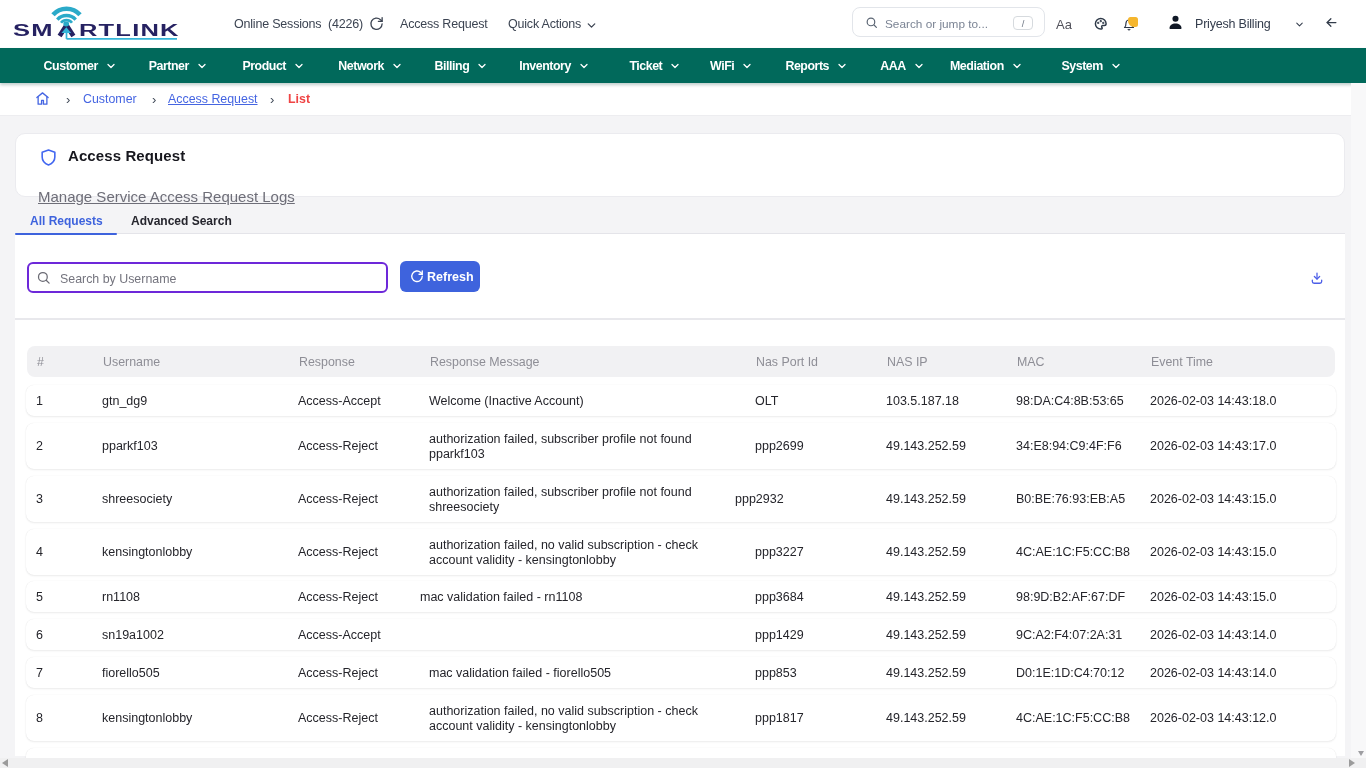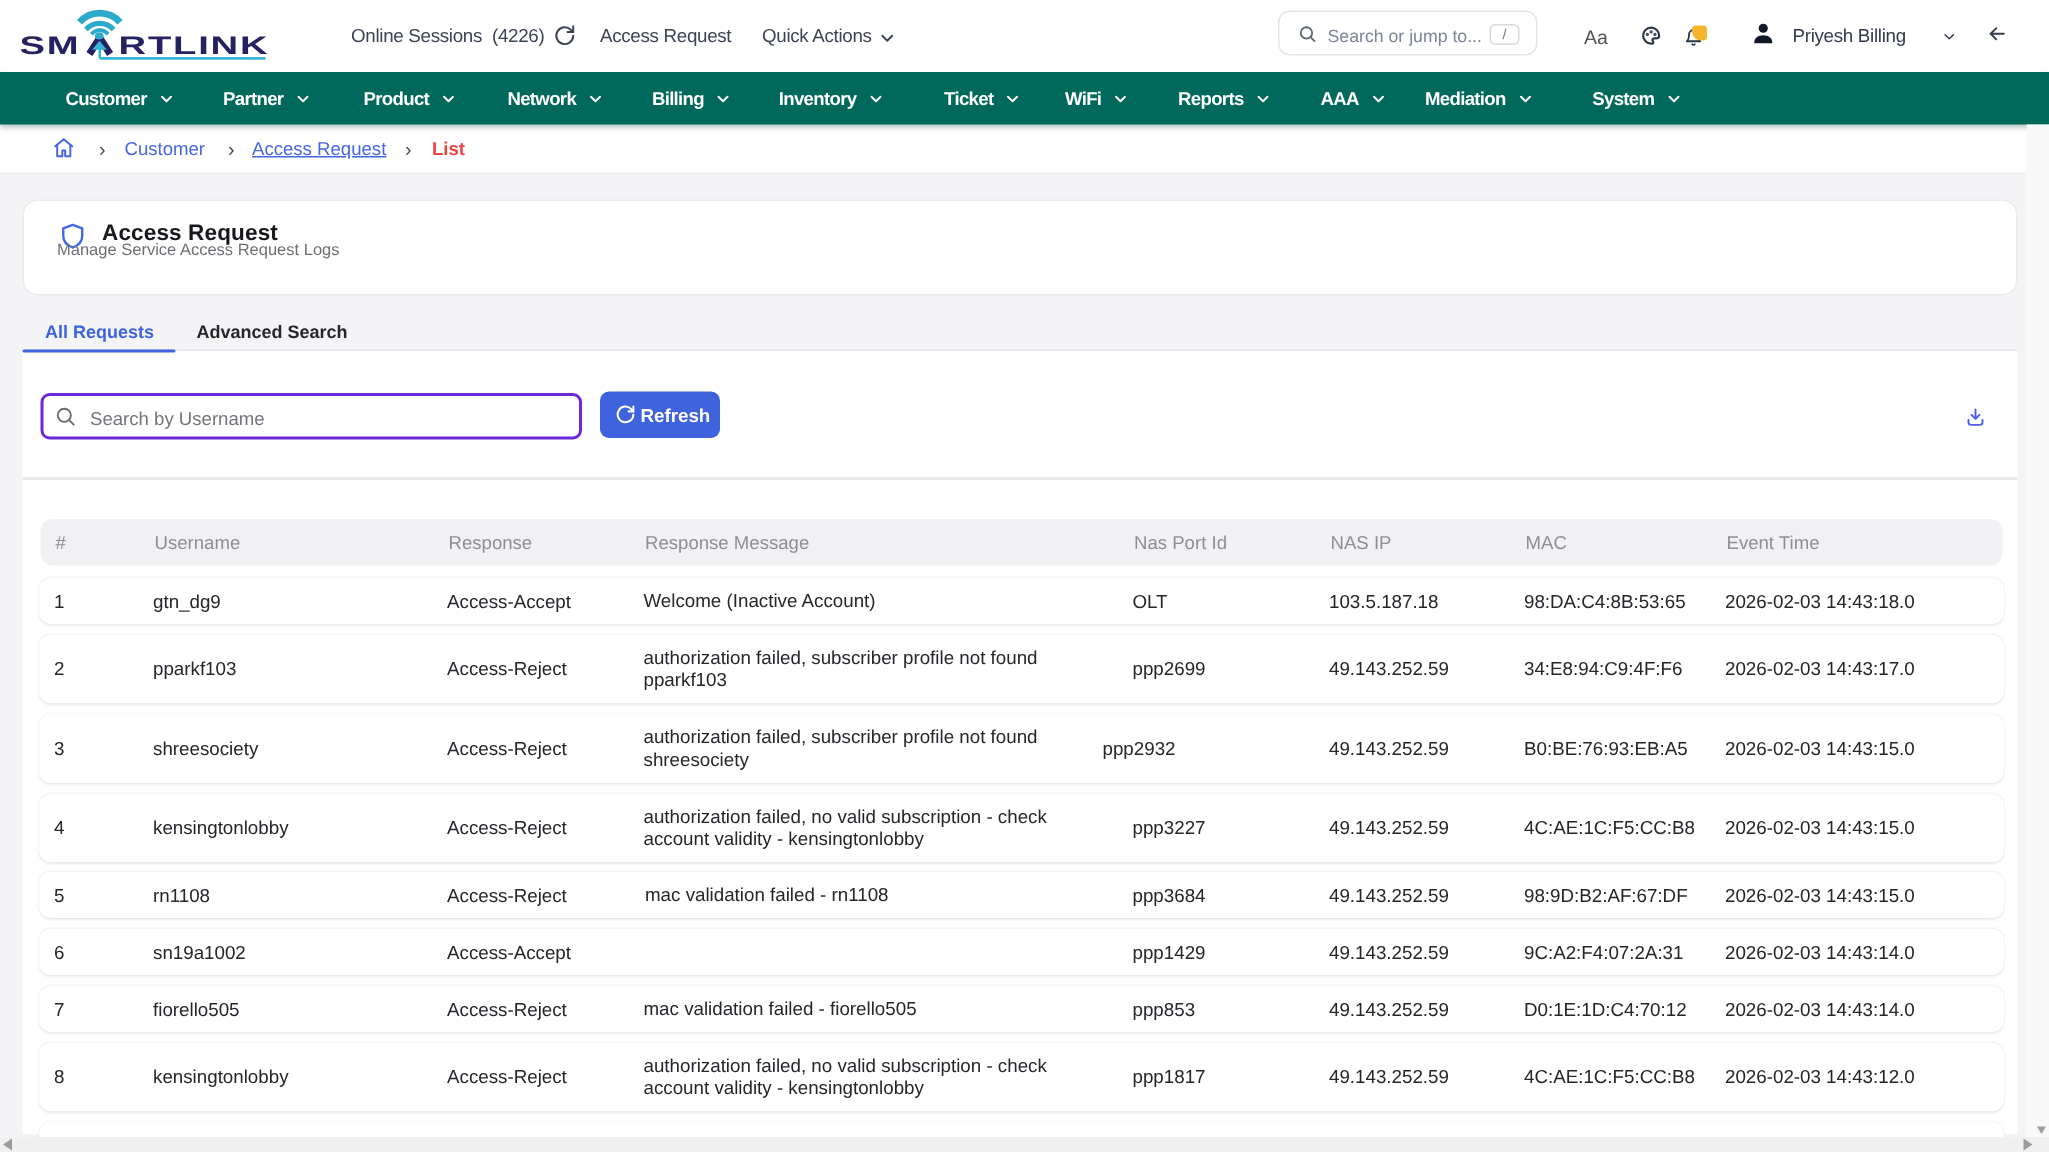--- a/index.html
+++ b/index.html
@@ -6,40 +6,40 @@
 html,body { width:1366px; height:768px; overflow:hidden; }
 body { font-family:"Liberation Sans", sans-serif; background:#f4f4f6; }
 #app { position:relative; width:1366px; height:768px; overflow:hidden; }
 .abs { position:absolute; }
 
 
 #topbar { position:absolute; left:0; top:0; width:1366px; height:48px; background:#fff; z-index:5; }
 .tb-txt { position:absolute; font-size:12.5px; letter-spacing:-0.2px; color:#3c4452; top:17px; white-space:nowrap; }
 
 
-#gsearch { position:absolute; left:852px; top:7px; width:173px; height:30px; border:1px solid #e2e5ea; border-radius:8px; background:#fff; }
+#gsearch { position:absolute; left:852px; top:7px; width:193px; height:30px; border:1px solid #e2e5ea; border-radius:8px; background:#fff; }
 #gsearch .ph { position:absolute; left:32px; top:9px; font-size:11.8px; color:#7b8494; }
 #gsearch .kbd { position:absolute; right:11px; top:8px; width:20px; height:14px; border:1px solid #d6dade; border-radius:4px; font-size:9.5px; color:#6d7683; text-align:center; line-height:13px; }
 
 
 #nav { position:absolute; left:0; top:48px; width:1366px; height:35px; background:#01695b; z-index:5; box-shadow:0 2px 3px rgba(0,60,50,0.25); }
 .nav-item { position:absolute; top:0; height:35px; display:flex; align-items:center; color:#fff; font-size:12.4px; font-weight:700; letter-spacing:-0.45px; }
 .nav-item svg { margin-left:7px; }
 
 
 #crumb { position:absolute; left:0; top:83px; width:1351px; height:33px; background:#fff; border-bottom:1px solid #ededf0;}
 .bc { position:absolute; top:9px; font-size:12.4px; white-space:nowrap; }
 .bc.blue { color:#4565e2; }
 .bc.dark { color:#ef4444; font-weight:700;}
 .bc.sep { color:#3f4856; font-size:13px; top:9px; }
 
 
 #titlecard { position:absolute; left:15px; top:133px; width:1330px; height:64px; background:#fff; border:1px solid #ebebef; border-radius:10px; }
 #titlecard h1 { position:absolute; left:52px; top:13px; font-size:15px; font-weight:700; color:#17171e; letter-spacing:0.1px;}
-#titlecard .sub { position:absolute; left:22px; top:27px; font-size:11px; color:#6e6e78; }
+#titlecard .sub { position:absolute; left:22px; top:54px; font-size:15px; color:#6e6e78;text-decoration:underline; }
 
 
 #tabs { position:absolute; left:15px; top:209px; width:1330px; height:25px; }
 .tab { position:absolute; top:5px; font-size:12px; font-weight:700; }
 #tabline { position:absolute; left:15px; top:233px; width:1330px; height:1px; background:#e4e4e9; }
 #tabuline { position:absolute; left:15px; top:232.5px; width:102px; height:2.5px; background:#3e63dd; border-radius:2px; z-index:2;}
 
 
 #searchcard { position:absolute; left:15px; top:234px; width:1330px; height:522px; background:#fff; }
 #searchdiv { position:absolute; left:15px; top:318px; width:1330px; height:1.5px; background:#e8e8ec; }
@@ -172,21 +172,21 @@
         <div class="cell msg" style="left:403px;top:50%;transform:translateY(-50%)">authorization failed, no valid subscription - check<br>account validity - kensingtonlobby</div>
         <div class="cell" style="left:729px;top:50%;transform:translateY(-50%)">ppp3227</div>
         <div class="cell" style="left:860px;top:50%;transform:translateY(-50%)">49.143.252.59</div>
         <div class="cell" style="left:990px;top:50%;transform:translateY(-50%)">4C:AE:1C:F5:CC:B8</div>
         <div class="cell" style="left:1124px;top:50%;transform:translateY(-50%)">2026-02-03 14:43:15.0</div>
       </div>
       <div class="row" style="top: 581px; height: 31px; left: 26px;">
         <div class="cell" style="left:10px;top:50%;transform:translateY(-50%)">5</div>
         <div class="cell" style="left:76px;top:50%;transform:translateY(-50%)">rn1108</div>
         <div class="cell" style="left:272px;top:50%;transform:translateY(-50%)">Access-Reject</div>
-        <div class="cell msg" style="left:404px;top:50%;transform:translateY(-50%)">mac validation failed - rn1108</div>
+        <div class="cell msg" style="left:394px;top:50%;transform:translateY(-50%)">mac validation failed - rn1108</div>
         <div class="cell" style="left:729px;top:50%;transform:translateY(-50%)">ppp3684</div>
         <div class="cell" style="left:860px;top:50%;transform:translateY(-50%)">49.143.252.59</div>
         <div class="cell" style="left:990px;top:50%;transform:translateY(-50%)">98:9D:B2:AF:67:DF</div>
         <div class="cell" style="left:1124px;top:50%;transform:translateY(-50%)">2026-02-03 14:43:15.0</div>
       </div>
       <div class="row" style="top: 619px; height: 31px; left: 26px;">
         <div class="cell" style="left:10px;top:50%;transform:translateY(-50%)">6</div>
         <div class="cell" style="left:76px;top:50%;transform:translateY(-50%)">sn19a1002</div>
         <div class="cell" style="left:272px;top:50%;transform:translateY(-50%)">Access-Accept</div>
         <div class="cell" style="left:729px;top:50%;transform:translateY(-50%)">ppp1429</div>

